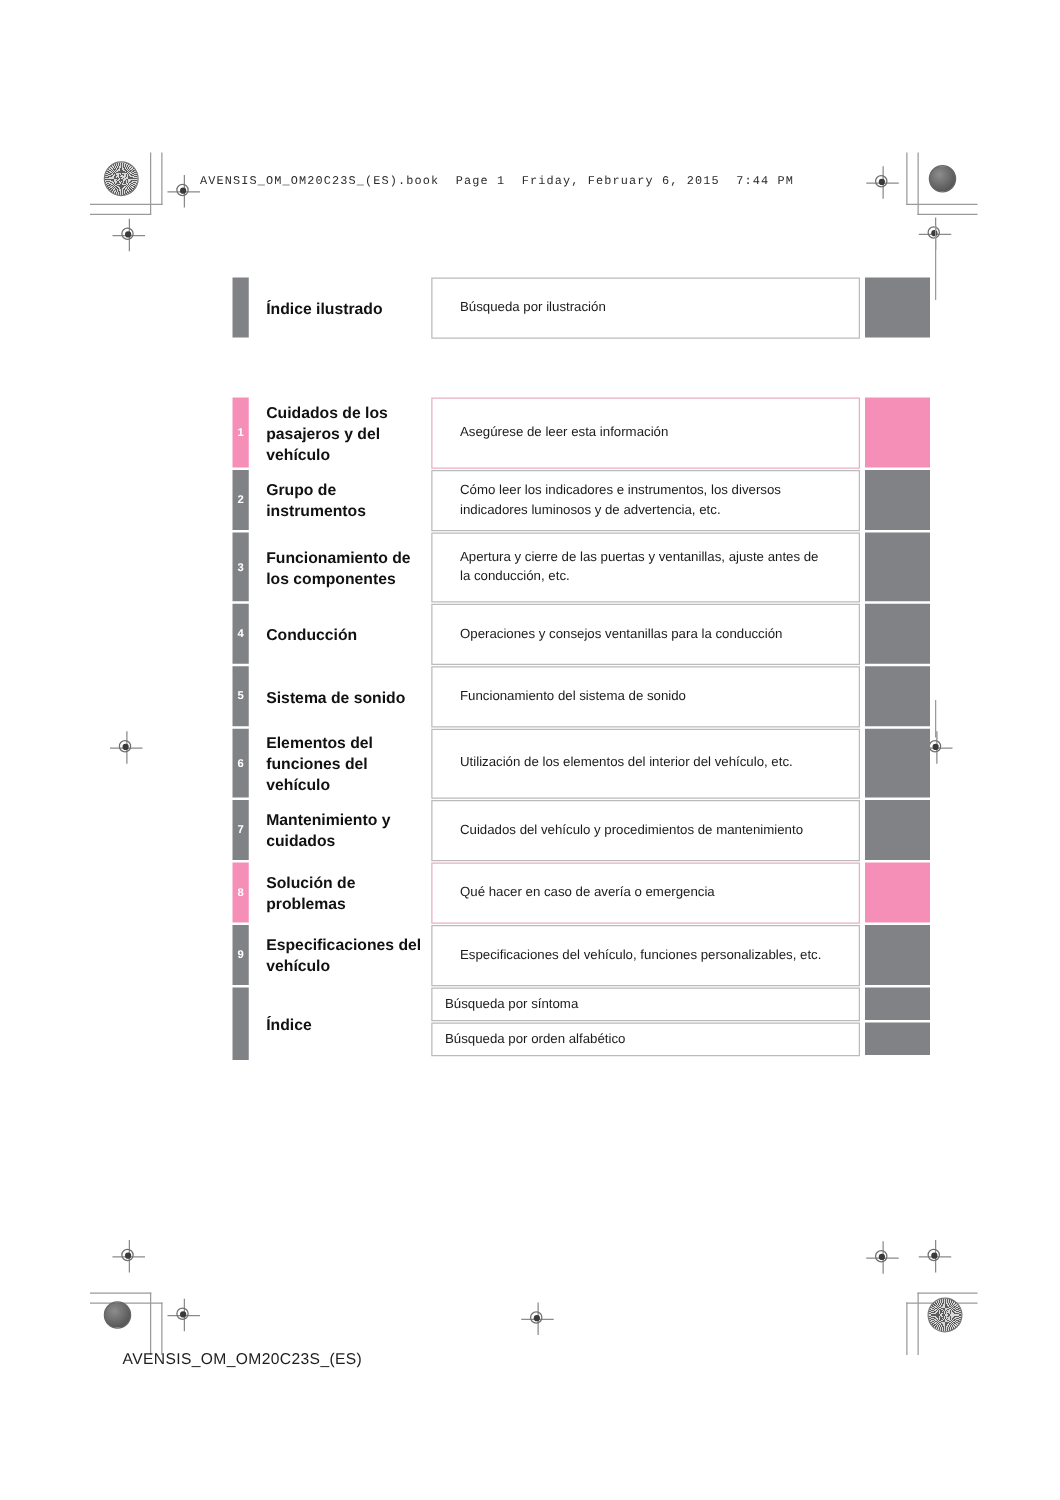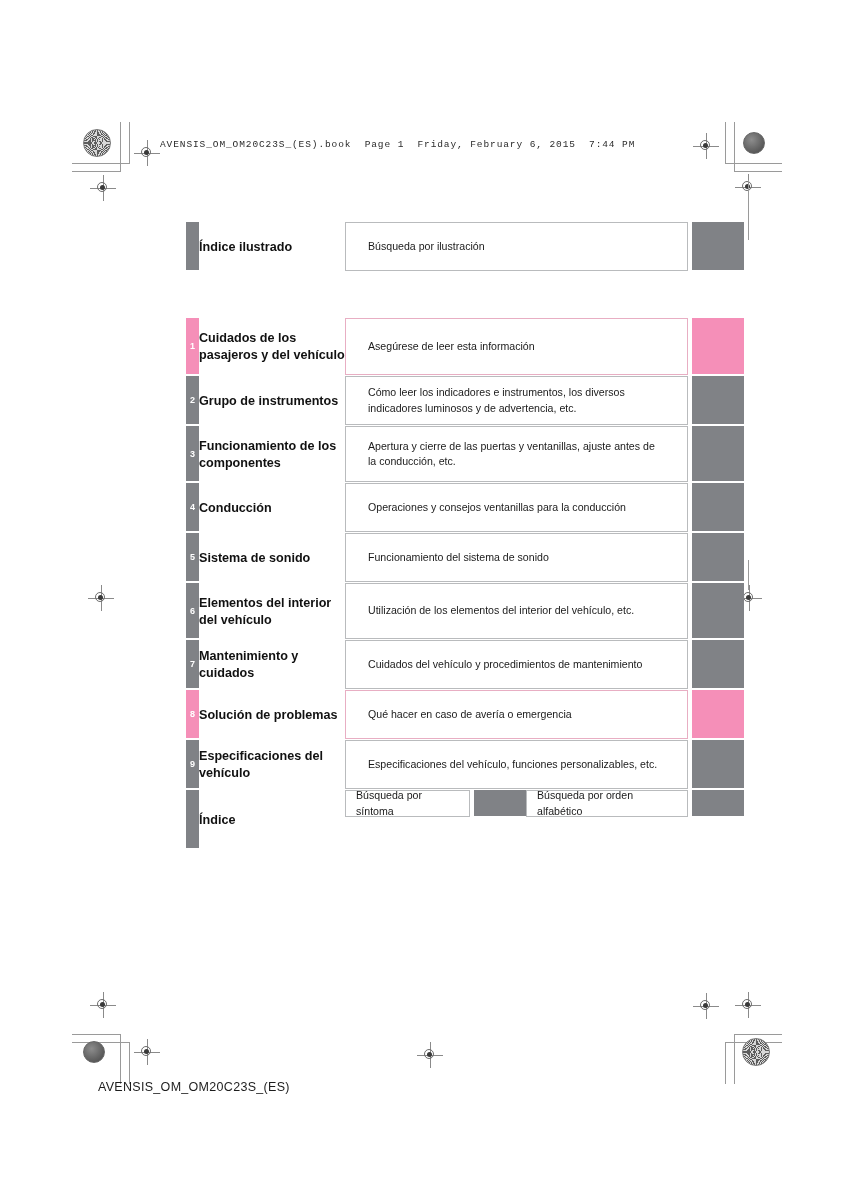--- a/index.html
+++ b/index.html
@@ -134,20 +134,21 @@
     text-align: center;
     font-size: 9px;
     font-weight: bold;
     color: #ffffff;
     line-height: 1;
   }
   
   .title-cell {
     flex: 0 0 146px;
     width: 146px;
+    padding-left: 14px;
     box-sizing: border-box;
     display: flex;
     align-items: center;
     font-size: 12.6px;
     font-weight: bold;
     color: #111111;
     line-height: 1.35;
   }
   
   .desc-cell {
@@ -183,21 +184,21 @@
   .h-6       { height: 57px; }
   .h-7       { height: 50px; }
   .h-8       { height: 50px; }
   .h-9       { height: 50px; }
 
   
   .row.index-group { align-items: stretch; }
   .index-stack {
     flex: 1 1 auto;
     display: flex;
-    flex-direction: row;
+    flex-direction: column;
   }
   .index-line {
     display: flex;
     align-items: stretch;
     height: 28px;
   }
   .index-line .desc-cell { padding: 4px 10px; }
   .index-line .chip { margin-bottom: 2px; }
   .tabbar.tall-index { margin-bottom: 2px; }
 </style>
@@ -371,21 +372,21 @@
         </div>
         <div class="title-cell">Sistema de sonido</div>
         <div class="desc-cell">Funcionamiento del sistema de sonido</div>
         <div class="chip"></div>
       </div>
 
       <div class="row h-6">
         <div class="tabbar">
           <span class="num">6</span>
         </div>
-        <div class="title-cell">Elementos del interior del vehículo</div>
+        <div class="title-cell">Elementos del funciones del vehículo</div>
         <div class="desc-cell">Utilización de los elementos del interior del vehículo, etc.</div>
         <div class="chip"></div>
       </div>
 
       <div class="row h-7">
         <div class="tabbar">
           <span class="num">7</span>
         </div>
         <div class="title-cell">Mantenimiento y cuidados</div>
         <div class="desc-cell">Cuidados del vehículo y procedimientos de mantenimiento</div>

